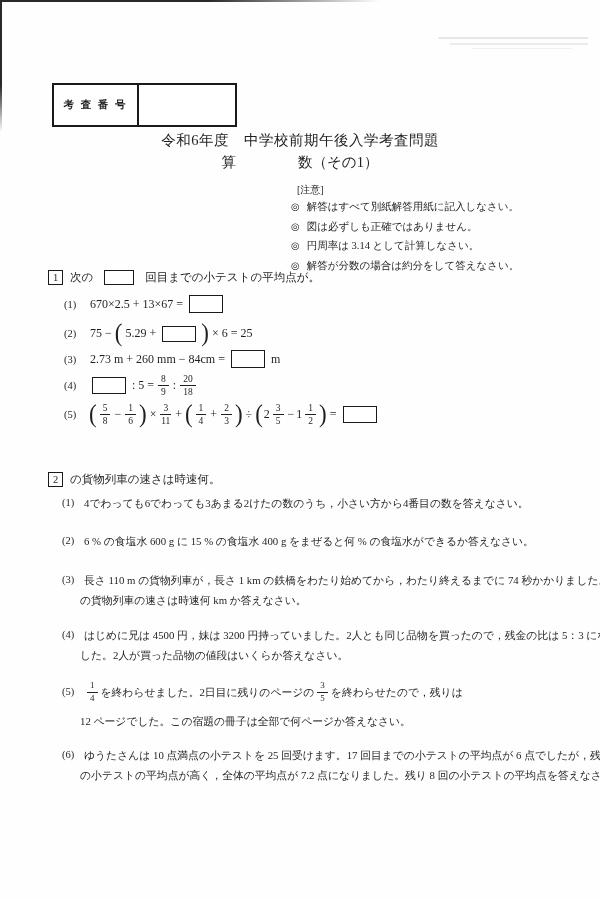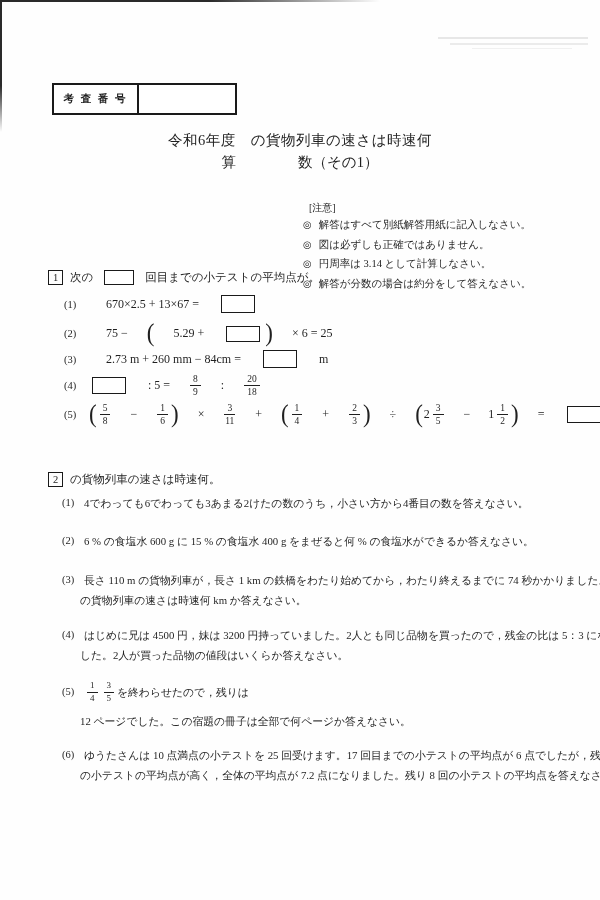--- a/index.html
+++ b/index.html
@@ -14,52 +14,52 @@
     background:linear-gradient(to right,#2a2a2a 0%,#2a2a2a 55%,rgba(42,42,42,0) 100%); }
   .edge-left { position:absolute; top:0; left:0; width:2px; height:132px;
     background:linear-gradient(to bottom,#2a2a2a 0%,#2a2a2a 65%,rgba(42,42,42,0) 100%); }
   .smudge { position:absolute; left:438px; top:36px; width:155px; height:14px; opacity:.65;
     background:
       linear-gradient(#dcdcdc,#dcdcdc) 0px 1px/150px 2px no-repeat,
       linear-gradient(#e2e2e2,#e2e2e2) 12px 7px/138px 2px no-repeat,
       linear-gradient(#e9e9e9,#e9e9e9) 34px 12px/100px 1px no-repeat; }
 
   
-  .examno { position:absolute; left:52px; top:83px; width:185px; height:32px;
+  .examno { position:absolute; left:52px; top:83px; width:185px; height:44px;
     border:2px solid #1a1a1a; box-sizing:border-box; display:flex; background:#fff; }
   .examno-label { width:85px; border-right:2px solid #1a1a1a; box-sizing:border-box;
     display:flex; align-items:center; justify-content:center;
     font-size:10.5px; font-weight:700; letter-spacing:2px; }
   .examno-field { flex:1; }
 
   
   .title1 { position:absolute; left:100px; top:131px; width:400px; text-align:center;
     font-size:14.5px; letter-spacing:.5px; white-space:nowrap; }
   .title2 { position:absolute; left:100px; top:153px; width:400px;
     display:flex; justify-content:center; align-items:baseline; font-size:14.5px; }
   .subject-gap { display:inline-block; width:62px; }
 
   
-  .notice { position:absolute; left:303px; top:183px; font-size:10.5px;margin-top:18px; }
+  .notice { position:absolute; left:291px; top:183px; font-size:10.5px; }
   .notice-header { font-size:10px; margin:0 0 4px 6px; }
   .notice-item { display:flex; gap:7px; margin-bottom:7.5px; line-height:1.15; white-space:nowrap; }
   .bullet { font-size:10px; }
 
   
   .qnum { width:15px; height:15px; border:1.6px solid #1a1a1a; box-sizing:border-box;
     display:inline-flex; align-items:center; justify-content:center;
     font-size:10.5px; flex-shrink:0; }
 
   .q-header { position:absolute; left:48px; display:flex; align-items:center; gap:7px;
     font-size:11.5px; white-space:nowrap; }
 
   
   .m-row { position:absolute; display:flex; align-items:center; font-size:12px; white-space:nowrap; }
   .ilabel { width:24px; font-size:10.5px; flex-shrink:0; }
-  .mseg { margin:0 18px; }
+  .mseg { margin:0 2px; }
   .ansbox { width:34px; height:18px; border:1.4px solid #1a1a1a; box-sizing:border-box;
     margin:0 4px; flex-shrink:0; background:#fff; }
   .inline-box-sm { width:30px; height:15px; border:1.3px solid #1a1a1a; box-sizing:border-box;
     margin:0 4px; flex-shrink:0; background:#fff; }
   .frac { display:inline-flex; flex-direction:column; align-items:center;
     line-height:1.1; font-size:9.5px; margin:0 2px; }
   .frac .fn { padding:0 3px 1px; border-bottom:1px solid #1f1f1f; }
   .frac .fd { padding-top:1px; }
   .bigp { font-size:23px; font-weight:400; line-height:1; margin:0 1px;
     transform:scaleY(1.05); }
@@ -80,21 +80,21 @@
 
   <div class="edge-top"></div>
   <div class="edge-left"></div>
   <div class="smudge"></div>
 
   <div class="examno">
     <div class="examno-label">考 査 番 号</div>
     <div class="examno-field"></div>
   </div>
 
-  <div class="title1">令和6年度　の貨物列車の速さは時速何</div>
+  <div class="title1">令和6年度　中学校前期午後入学考査問題</div>
   <div class="title2">
     <span>算</span>
     <span class="subject-gap"></span>
     <span>数（その1）</span>
   </div>
 
   <div class="notice">
     <div class="notice-header">[注意]</div>
     <div class="notice-item">
       <span class="bullet">◎</span>
@@ -246,20 +246,21 @@
     <div class="q2-cont">した。2人が買った品物の値段はいくらか答えなさい。</div>
   </div>
 
   <div class="q2-item" style="top:680px;">
     <div class="q2-line1" style="height:24px;">
       <span class="ilabel">(5)</span>
       <span class="frac">
           <span class="fn">1</span>
           <span class="fd">4</span>
         </span>
+      <span>を終わらせました。2日目に残りのページの</span>
       <span class="frac">
           <span class="fn">3</span>
           <span class="fd">5</span>
         </span>
       <span>を終わらせたので，残りは</span>
     </div>
     <div class="q2-cont" style="margin-top:8px;">12 ページでした。この宿題の冊子は全部で何ページか答えなさい。</div>
   </div>
 
   <div class="q2-item" style="top:746px;">

